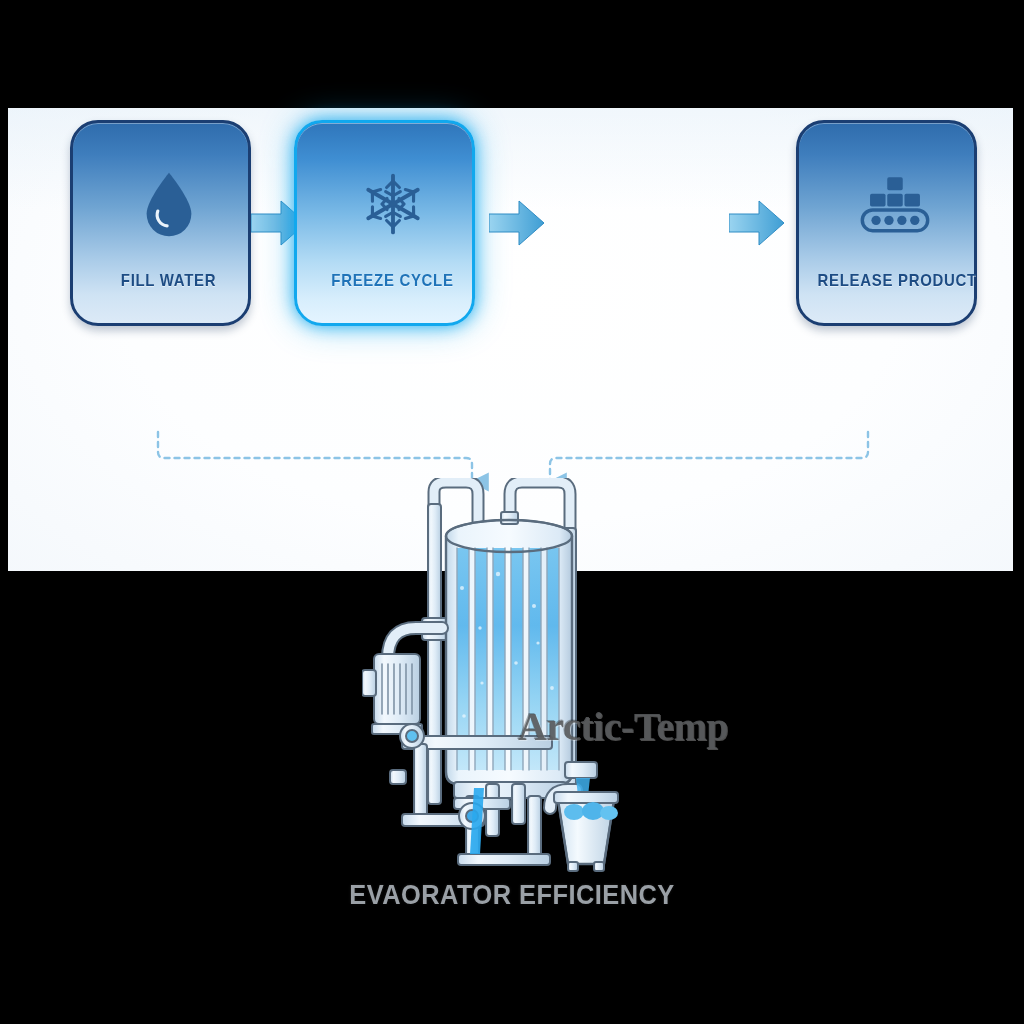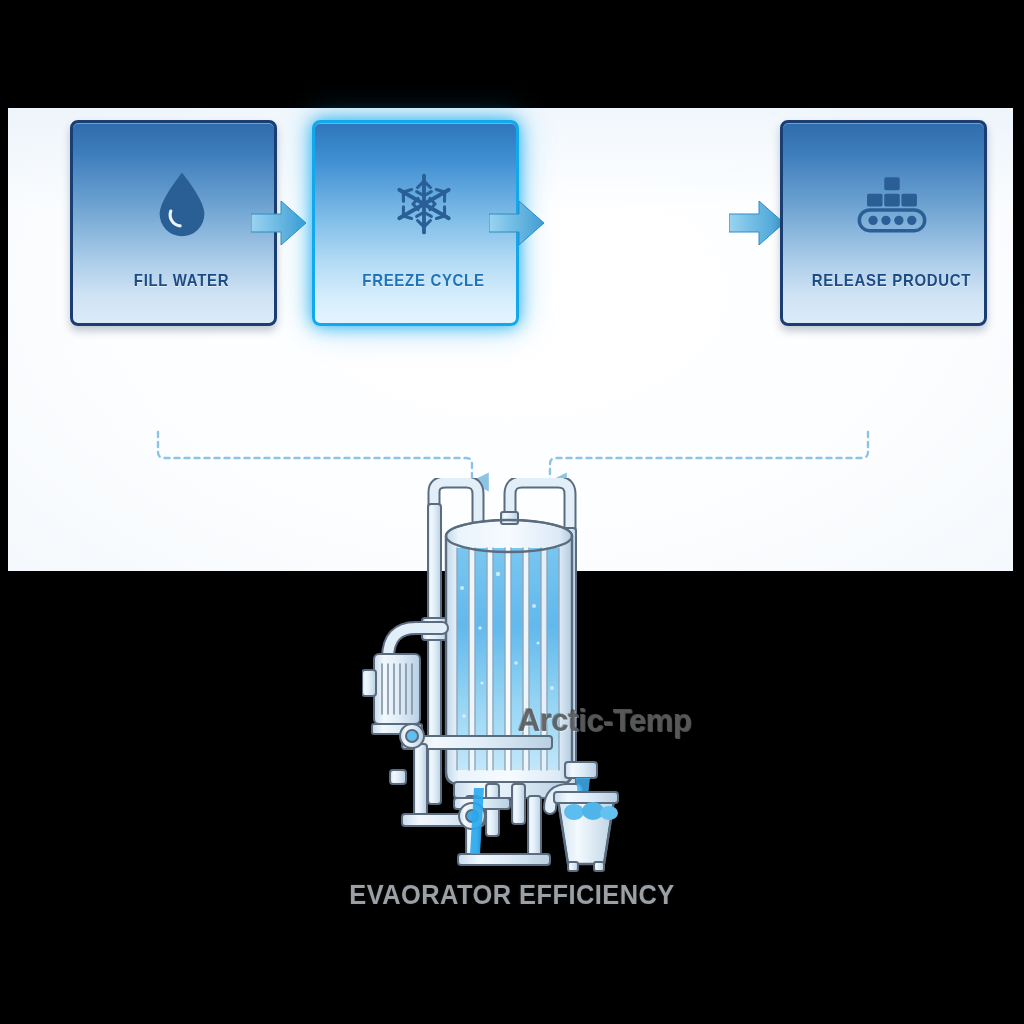--- a/index.html
+++ b/index.html
@@ -35,22 +35,22 @@
   
   #cards {
     position: absolute;
     left: 62px; top: 120px;
     width: 900px; height: 206px;
   }
 
   .card {
     position: absolute;
     top: 0;
-    width: 207px; height: 206px;
-    border-radius: 8px;
+    width: 181px; height: 206px;
+    border-radius: 28px;
     border: 3px solid #1b3e72;
     background: linear-gradient(180deg,
         #2f6cad 0%,
         #3f7ebd 16%,
         #6fa4d2 42%,
         #a9cbe8 68%,
         #cfe3f4 86%,
         #dceaf7 100%);
     box-shadow: 0 5px 9px rgba(20,45,85,.26),
                 inset 0 1px 0 rgba(255,255,255,.35);
@@ -67,23 +67,23 @@
                 inset 0 1px 0 rgba(255,255,255,.4);
     background: linear-gradient(180deg,
         #2f76bb 0%,
         #3f8ed2 18%,
         #79b9e6 45%,
         #b4dcf5 70%,
         #d7eefc 88%,
         #e4f4ff 100%);
   }
   .card-c1 { left: 8px; }
-  .card-c2 { left: 250px; }
+  .card-c2 { left: 232px; }
   .card-c3 { left: 478px; }
-  .card-c4 { left: 718px; }
+  .card-c4 { left: 734px; }
 
   .card-icon {
     margin-top: 44px;
     width: 74px; height: 74px;
     display: flex; align-items: center; justify-content: center;
   }
   .card-icon svg { display:block; }
 
   .card-label {
     position: absolute;
@@ -125,22 +125,22 @@
     position: absolute;
     left: 362px; top: 478px;
     width: 300px; height: 400px;
   }
   #machine svg { display:block; }
 
   
   #watermark {
     position: absolute;
     left: 518px; top: 703px;
-    font-family: Liberation Sans, sans-serif;
-    font-size: 31px;
+    font-family: Liberation Serif, serif;
+    font-size: 40px;
     font-weight: 700;
     letter-spacing: -.5px;
     color: rgba(88,90,92,.88);
     text-shadow: 1px 1px 0 rgba(255,255,255,.30), -1px -1px 0 rgba(0,0,0,.30);
     white-space: nowrap;
   }
 
   
   #caption {
     position: absolute;

